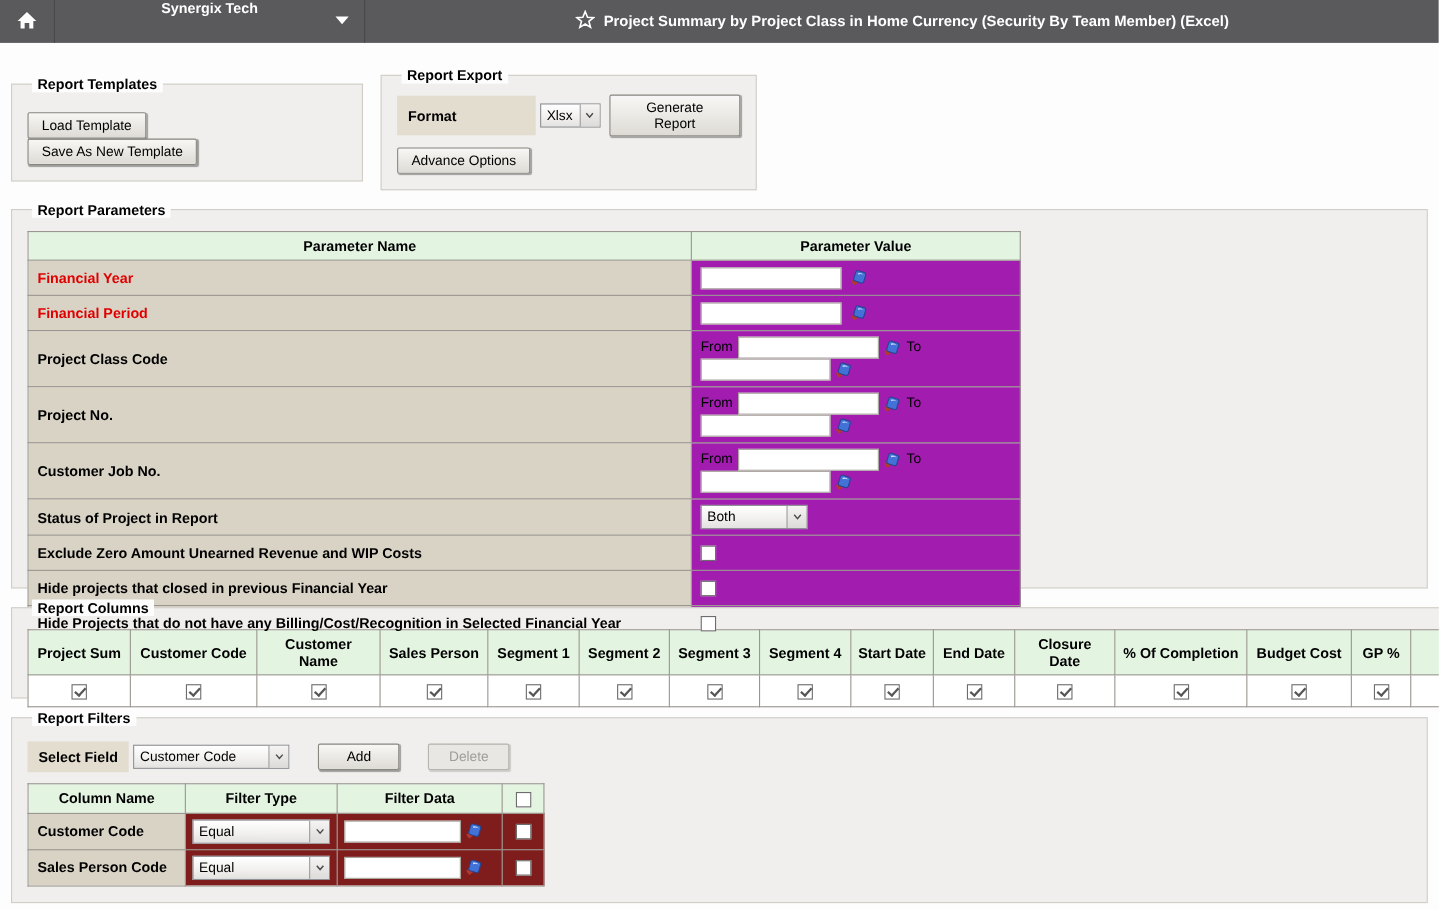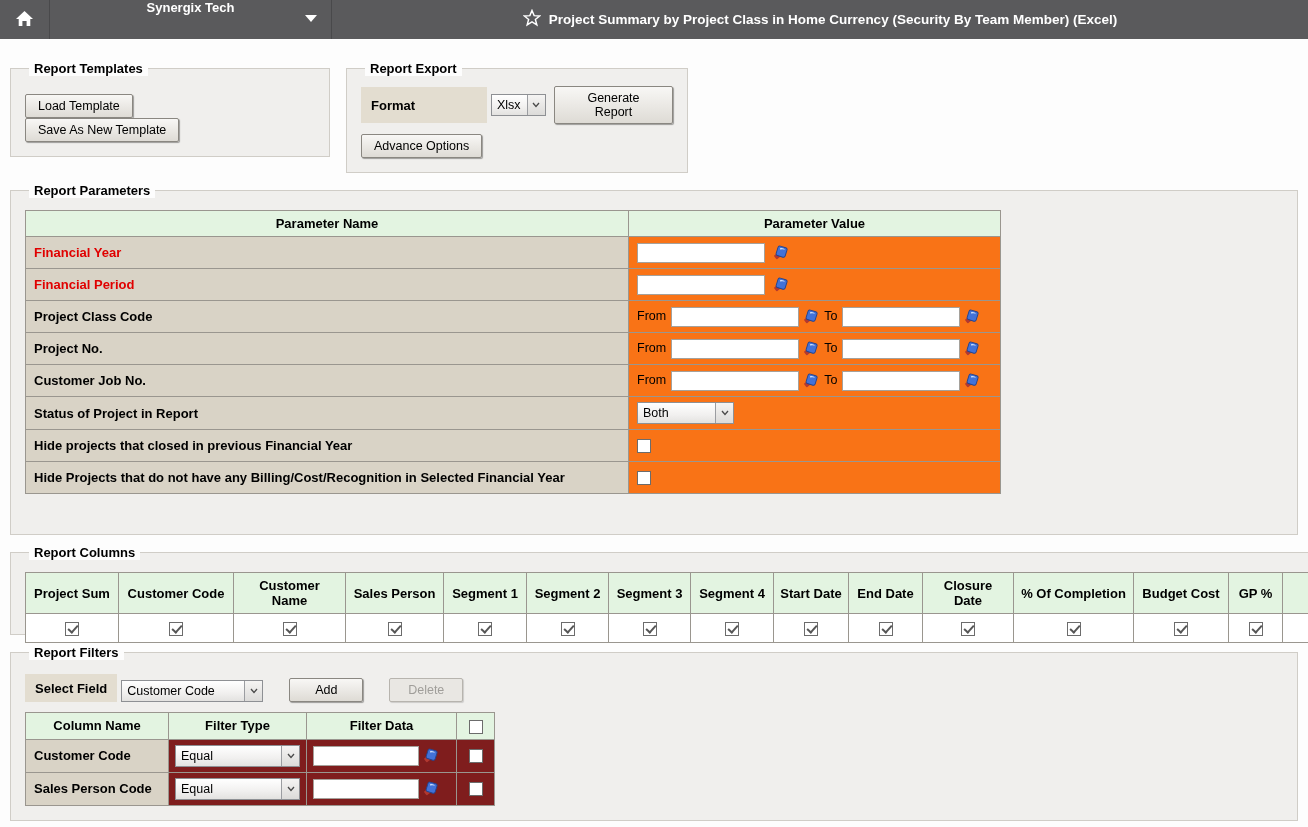--- a/index.html
+++ b/index.html
@@ -17,21 +17,21 @@
   .topbar{height:39px;background:var(--topbar_bg);display:flex;align-items:stretch;color:var(--topbar_text);}
   .tb-home{width:50px;display:flex;align-items:center;justify-content:center;border-right:1px solid #49494b;cursor:pointer;}
   .tb-app{width:282px;display:flex;align-items:center;padding:0 14px;border-right:1px solid #49494b;cursor:pointer;flex-direction:column;}
   .tb-app .app-name{font-weight:bold;font-size:13px;}
   .tb-caret{margin-left:auto;width:0;height:0;border-left:6px solid transparent;border-right:6px solid transparent;border-top:7px solid #fff;}
   .tb-title-wrap{flex:1;display:flex;align-items:center;justify-content:center;gap:8px;}
   .tb-title{font-weight:bold;font-size:13.5px;}
   
   fieldset{border:1px solid #d0cdc7;background:var(--fieldset_bg);margin:0 10px;padding:10px 14px 14px;}
   legend{font-weight:bold;font-size:13px;padding:0 5px;margin-left:4px;background:var(--page_bg);}
-  .top-row{display:flex;align-items:flex-start;margin-top:22px;}
+  .top-row{display:flex;align-items:center;margin-top:22px;}
   fieldset.templates{width:320px;}
   fieldset.export{width:342px;margin-left:6px;}
   
   .btn3d{
     font-family:"Liberation Sans",sans-serif;font-size:12.5px;color:#000;
     background:linear-gradient(#f8f7f5,#dedbd5);border:1px solid #8a8781;border-radius:2px;
     box-shadow:1px 1px 1px rgba(0,0,0,.35);padding:4px 12px;cursor:pointer;
   }
   .btn3d.disabled{color:#a09e9a;background:#e9e7e3;border-color:#b7b4ae;box-shadow:1px 1px 1px rgba(0,0,0,.15);cursor:default;}
   .templates .btn3d{margin-right:18px;}
@@ -52,31 +52,31 @@
   .cb.checked::after{content:"";position:absolute;left:2px;top:2px;width:8px;height:4px;border-left:2px solid #565656;border-bottom:2px solid #565656;transform:rotate(-48deg);}
   
   table{border-collapse:collapse;background:#fff;}
   th,td{border:1px solid var(--table_border);}
   th{background:var(--header_green);font-weight:bold;font-size:13px;padding:5px 6px;text-align:center;}
   
   fieldset.params{margin-top:10px;height:352px;}
   .params-table{margin-top:2px;}
   .params-table td.pname{width:603px;background:var(--name_cell_tan);font-weight:bold;padding:8px 8px;}
   .params-table td.pname.required{color:var(--required_red);}
-  .params-table td.pval{width:372px;background:#f97316;padding:5px 8px;}
+  .params-table td.pval{width:299px;background:#a21caf;padding:5px 8px;}
   .rng-lbl{font-size:12.5px;margin-right:5px;}
   .rng-lbl.to{margin-left:6px;}
   .pval .ti.to-input{width:118px;}
   
   fieldset.cols{margin-top:10px;height:90px;overflow:visible;}
   .cols-table{table-layout:fixed;width:1387px;margin-top:2px;}
   .cols-table td{text-align:center;padding:6px 0;background:#fff;}
   
   fieldset.filters{margin-top:10px;height:176px;}
-  .filters-toolbar{display:flex;align-items:flex-end;margin:4px 0 10px;}
+  .filters-toolbar{display:flex;align-items:center;margin:4px 0 10px;}
   .select-field-label{background:var(--label_beige);font-weight:bold;height:28px;display:flex;align-items:center;padding:0 10px;}
   .filters-toolbar .sel{margin-left:4px;width:142px;}
   .filters-toolbar .btn3d{margin-left:26px;width:74px;text-align:center;}
   .filters-table td{background:#7f1d1d;padding:5px 6px;}
   .filters-table td.fname{background:var(--name_cell_tan);font-weight:bold;padding:8px 8px;}
   .filters-table .col-name{width:143px;}
   .filters-table .col-type{width:137px;}
   .filters-table .col-data{width:150px;}
   .filters-table .col-cb{width:38px;text-align:center;}
   .filters-table .ti{width:106px;}
@@ -213,20 +213,24 @@
       <td class="pval">
         <div class="sel" style="width:97px;">
           <span class="sel-txt">Both</span>
           <span class="sel-btn">
                 <svg width="8" height="6" viewBox="0 0 8 6">
                   <polyline points="1,1 4,4.5 7,1" fill="none" stroke="#4a4a4a" stroke-width="1.3"></polyline>
                 </svg>
               </span>
         </div>
       </td>
+    </tr>
+    <tr>
+      <td class="pname">Exclude Zero Amount Unearned Revenue and WIP Costs</td>
+      <td class="pval"><span class="cb"></span></td>
     </tr>
     <tr>
       <td class="pname">Hide projects that closed in previous Financial Year</td>
       <td class="pval"><span class="cb"></span></td>
     </tr>
     <tr>
       <td class="pname">Hide Projects that do not have any Billing/Cost/Recognition in Selected Financial Year</td>
       <td class="pval"><span class="cb"></span></td>
     </tr>
   </tbody>

